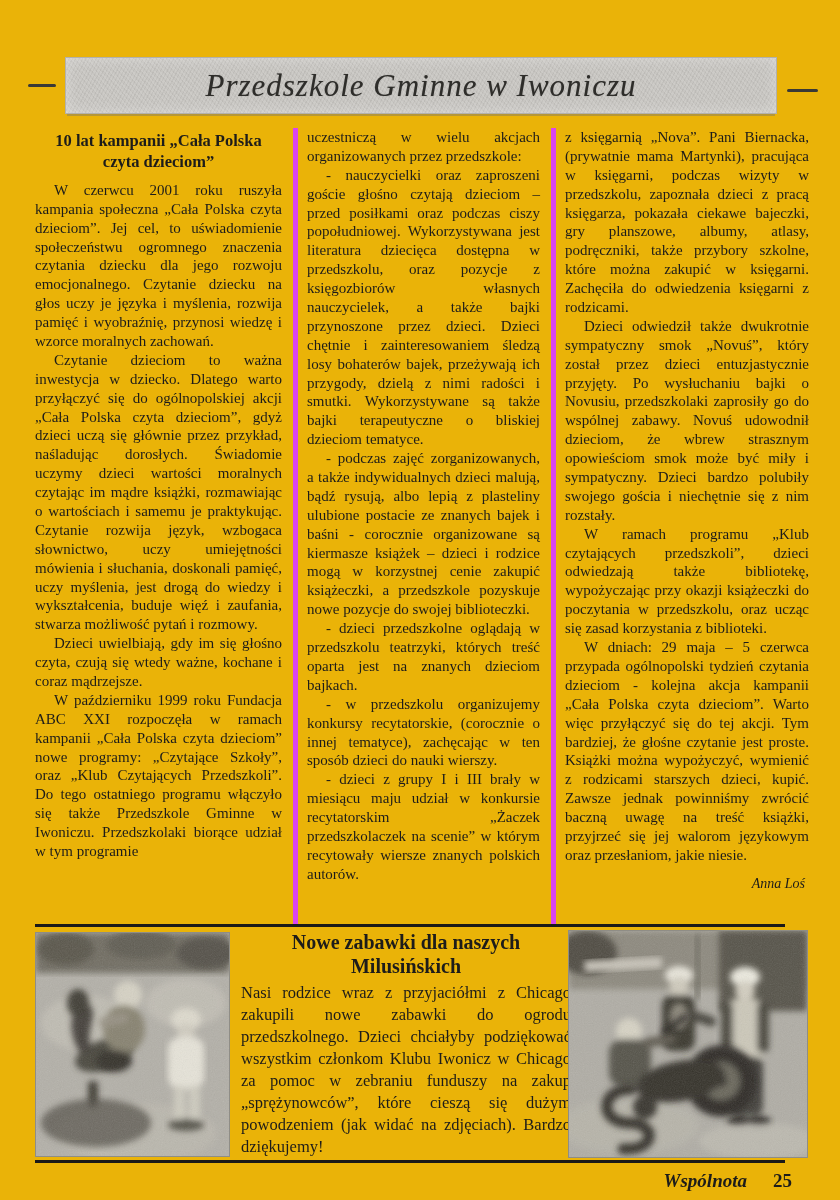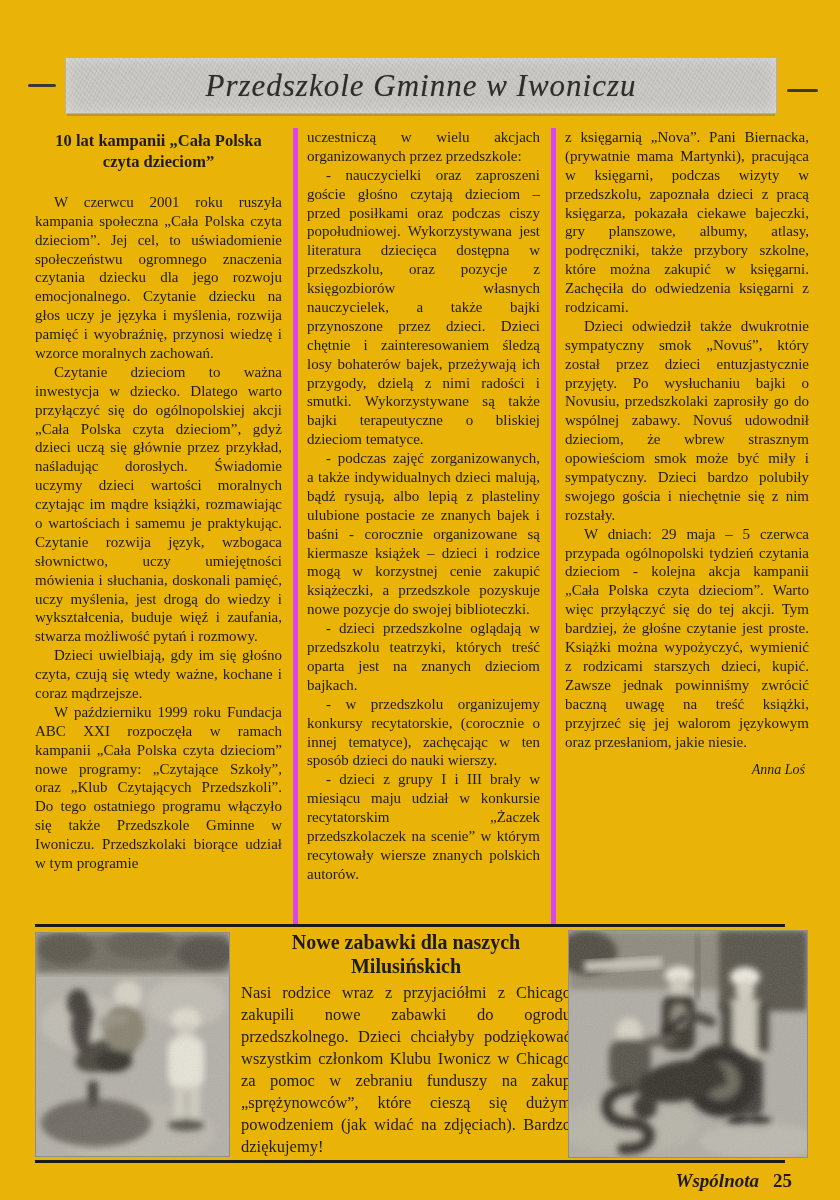--- a/index.html
+++ b/index.html
@@ -34,21 +34,21 @@
   }
   .col{
     width:258px;box-sizing:border-box;padding:0 11px 0 9px;
     font-size:15px;line-height:1.26;text-align:justify;
     overflow:hidden;
   }
   .col1{padding-left:0;}
   .col2,.col3{border-left:5px solid #d946ef;}
   .col3{padding-right:0;}
   .col-heading{
-    margin:2px 0 20px 0;font-size:16.5px;font-weight:bold;text-align:center;
+    margin:2px 0 8px 0;font-size:16.5px;font-weight:bold;text-align:center;
     line-height:1.3;padding:0 10px;
   }
   .para{margin:0;text-indent:19px;}
   .para.no-indent{text-indent:0;}
   .para.spaced{margin-top:18px;}
   .signature{margin-top:10px;text-align:right;font-style:italic;font-size:14px;padding-right:4px;}
   
   .rule{position:absolute;left:35px;width:750px;height:3px;background:#1b1a18;}
   .rule-top{top:924px;}
   .rule-bottom{top:1160px;}
@@ -62,21 +62,21 @@
   }
   .bottom-heading{
     margin:2px 0 4px 0;font-size:20px;font-weight:bold;text-align:center;line-height:1.2;
     padding:0 28px;
   }
   .bottom-body{margin:2px 0 0 0;font-size:16.5px;line-height:1.33;text-align:justify;}
   .bottom-closing{margin:0;font-size:16.5px;line-height:1.33;text-align:left;}
   
   .footer{
     position:absolute;right:48px;top:1170px;width:300px;
-    display:flex;justify-content:flex-end;align-items:baseline;gap:14px;
+    display:flex;justify-content:flex-end;align-items:baseline;gap:26px;
     font-size:19px;font-weight:bold;
   }
   .journal{font-style:italic;}
 </style>
 </head>
 <body>
 
 <div class="page">
 
   <div class="dash dash-left"></div>
@@ -97,20 +97,21 @@
       <p class="para no-indent">uczestniczą w wielu akcjach organizowanych przez przedszkole:</p>
       <p class="para">- nauczycielki oraz zaproszeni goście głośno czytają dzieciom – przed posiłkami oraz podczas ciszy popołudniowej. Wykorzystywana jest literatura dziecięca dostępna w przedszkolu, oraz pozycje z księgozbiorów własnych nauczycielek, a także bajki przynoszone przez dzieci. Dzieci chętnie i zainteresowaniem śledzą losy bohaterów bajek, przeżywają ich przygody, dzielą z nimi radości i smutki. Wykorzystywane są także bajki terapeutyczne o bliskiej dzieciom tematyce.</p>
       <p class="para">- podczas zajęć zorganizowanych, a także indywidualnych dzieci malują, bądź rysują, albo lepią z plasteliny ulubione postacie ze znanych bajek i baśni - corocznie organizowane są kiermasze książek – dzieci i rodzice mogą w korzystnej cenie zakupić książeczki, a przedszkole pozyskuje nowe pozycje do swojej biblioteczki.</p>
       <p class="para">- dzieci przedszkolne oglądają w przedszkolu teatrzyki, których treść oparta jest na znanych dzieciom bajkach.</p>
       <p class="para">- w przedszkolu organizujemy konkursy recytatorskie, (corocznie o innej tematyce), zachęcając w ten sposób dzieci do nauki wierszy.</p>
       <p class="para">- dzieci z grupy I i III brały w miesiącu maju udział w konkursie recytatorskim „Żaczek przedszkolaczek na scenie” w którym recytowały wiersze znanych polskich autorów.</p>
     </div>
     <div class="col col3">
       <p class="para no-indent">z księgarnią „Nova”. Pani Biernacka, (prywatnie mama Martynki), pracująca w księgarni, podczas wizyty w przedszkolu, zapoznała dzieci z pracą księgarza, pokazała ciekawe bajeczki, gry planszowe, albumy, atlasy, podręczniki, także przybory szkolne, które można zakupić w księgarni. Zachęciła do odwiedzenia księgarni z rodzicami.</p>
       <p class="para">Dzieci odwiedził także dwukrotnie sympatyczny smok „Novuś”, który został przez dzieci entuzjastycznie przyjęty. Po wysłuchaniu bajki o Novusiu, przedszkolaki zaprosiły go do wspólnej zabawy. Novuś udowodnił dzieciom, że wbrew strasznym opowieściom smok może być miły i sympatyczny. Dzieci bardzo polubiły swojego gościa i niechętnie się z nim rozstały.</p>
+      <p class="para">W ramach programu „Klub czytających przedszkoli”, dzieci odwiedzają także bibliotekę, wypożyczając przy okazji książeczki do poczytania w przedszkolu, oraz ucząc się zasad korzystania z biblioteki.</p>
       <p class="para">W dniach: 29 maja – 5 czerwca przypada ogólnopolski tydzień czytania dzieciom - kolejna akcja kampanii „Cała Polska czyta dzieciom”. Warto więc przyłączyć się do tej akcji. Tym bardziej, że głośne czytanie jest proste. Książki można wypożyczyć, wymienić z rodzicami starszych dzieci, kupić. Zawsze jednak powinniśmy zwrócić baczną uwagę na treść książki, przyjrzeć się jej walorom językowym oraz przesłaniom, jakie niesie.</p>
       <div class="signature">Anna Loś</div>
     </div>
   </div>
 
   <div class="rule rule-top"></div>
 
   <div class="photo photo-left">
     <svg width="193" height="223" viewBox="0 0 193 223" xmlns="http://www.w3.org/2000/svg">
       <defs>

